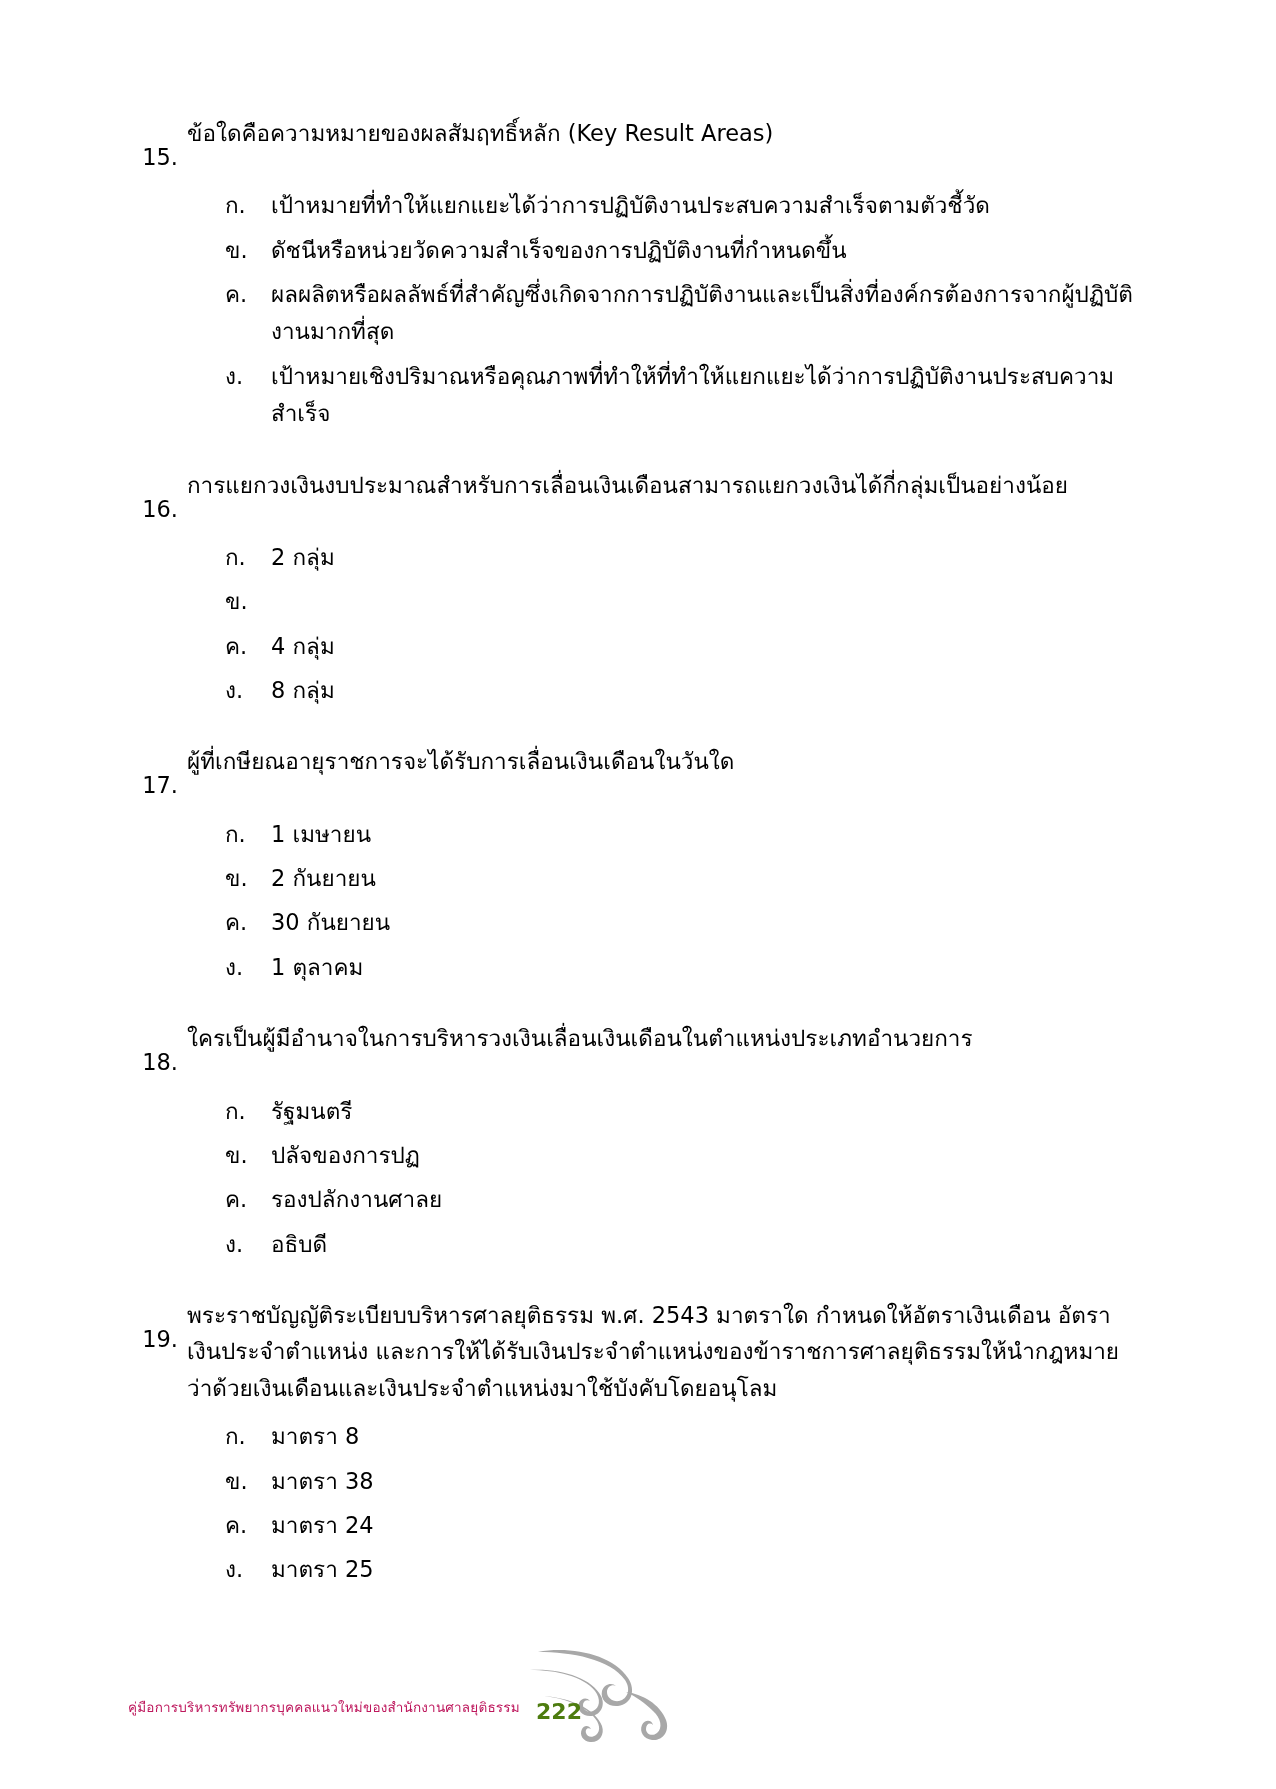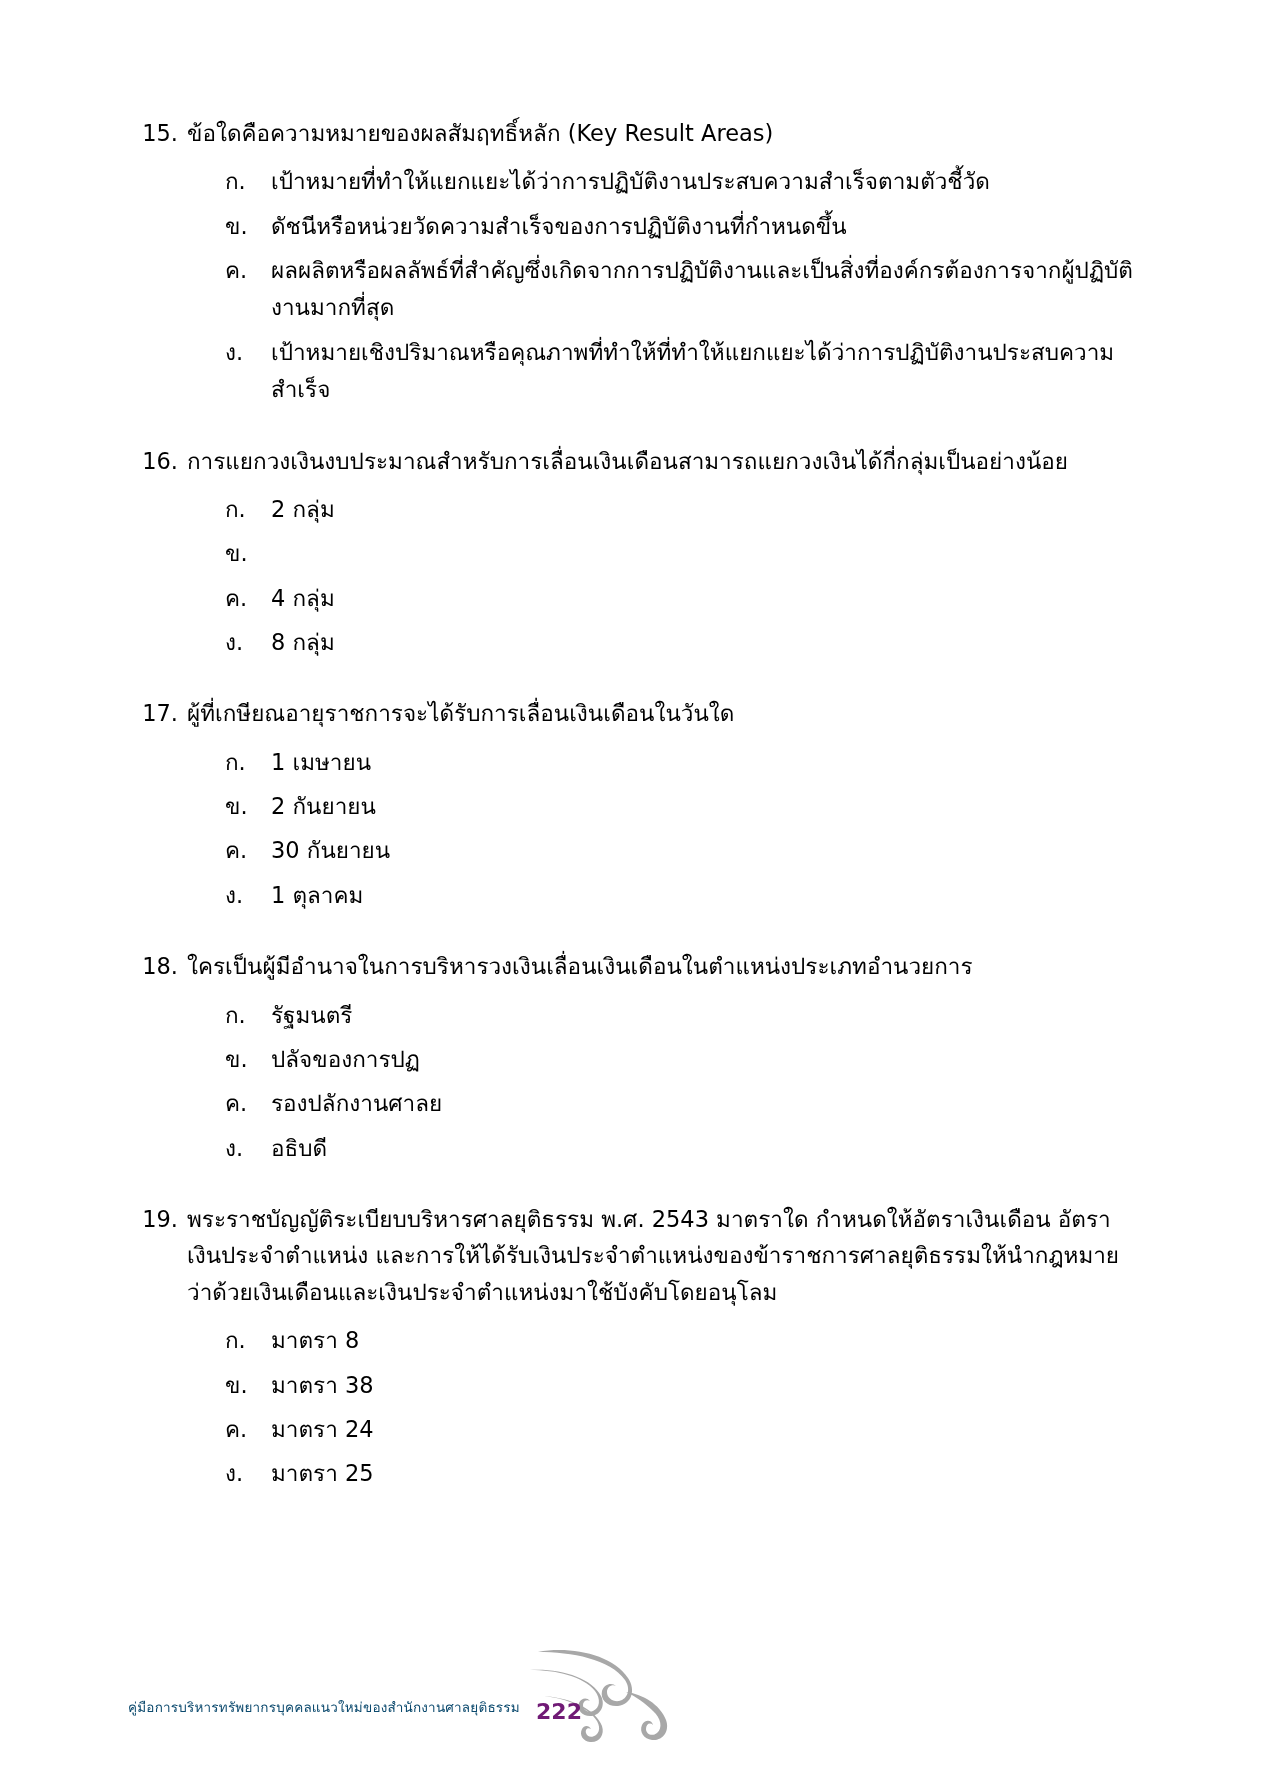--- a/index.html
+++ b/index.html
@@ -30,20 +30,21 @@
     display: flex;
     align-items: flex-start;
     font-size: 22.5px;
     line-height: 1.62;
   }
   .qnum {
     flex: 0 0 auto;
     min-width: 38px;
     text-align: right;
     padding-right: 9px;
+    margin-top: 24px;
   }
   .qtext {
     flex: 1 1 auto;
   }
   .choices {
     margin-top: 12px;
   }
   .choice {
     display: flex;
     align-items: flex-start;
@@ -66,39 +67,39 @@
     left: 0;
     bottom: 0;
     width: 1276px;
     height: 170px;
   }
   .footer-text {
     position: absolute;
     left: 128px;
     bottom: 71px;
     font-size: 13.5px;
-    color: #0c4a6e;
+    color: #be185d;
     letter-spacing: 0.2px;
     white-space: nowrap;
   }
   .footer-ornament {
     position: absolute;
     left: 500px;
     bottom: 30px;
     width: 200px;
     height: 115px;
   }
   .page-number {
     position: absolute;
     left: 501px;
     bottom: 65px;
     width: 116px;
     text-align: center;
     font-size: 22px;
-    color: #701a75;
+    color: #4d7c0f;
     font-weight: bold;
   }
 </style>
 </head>
 <body>
 
 <div class="page">
 
   <div class="qblock">
     <div class="qline">

